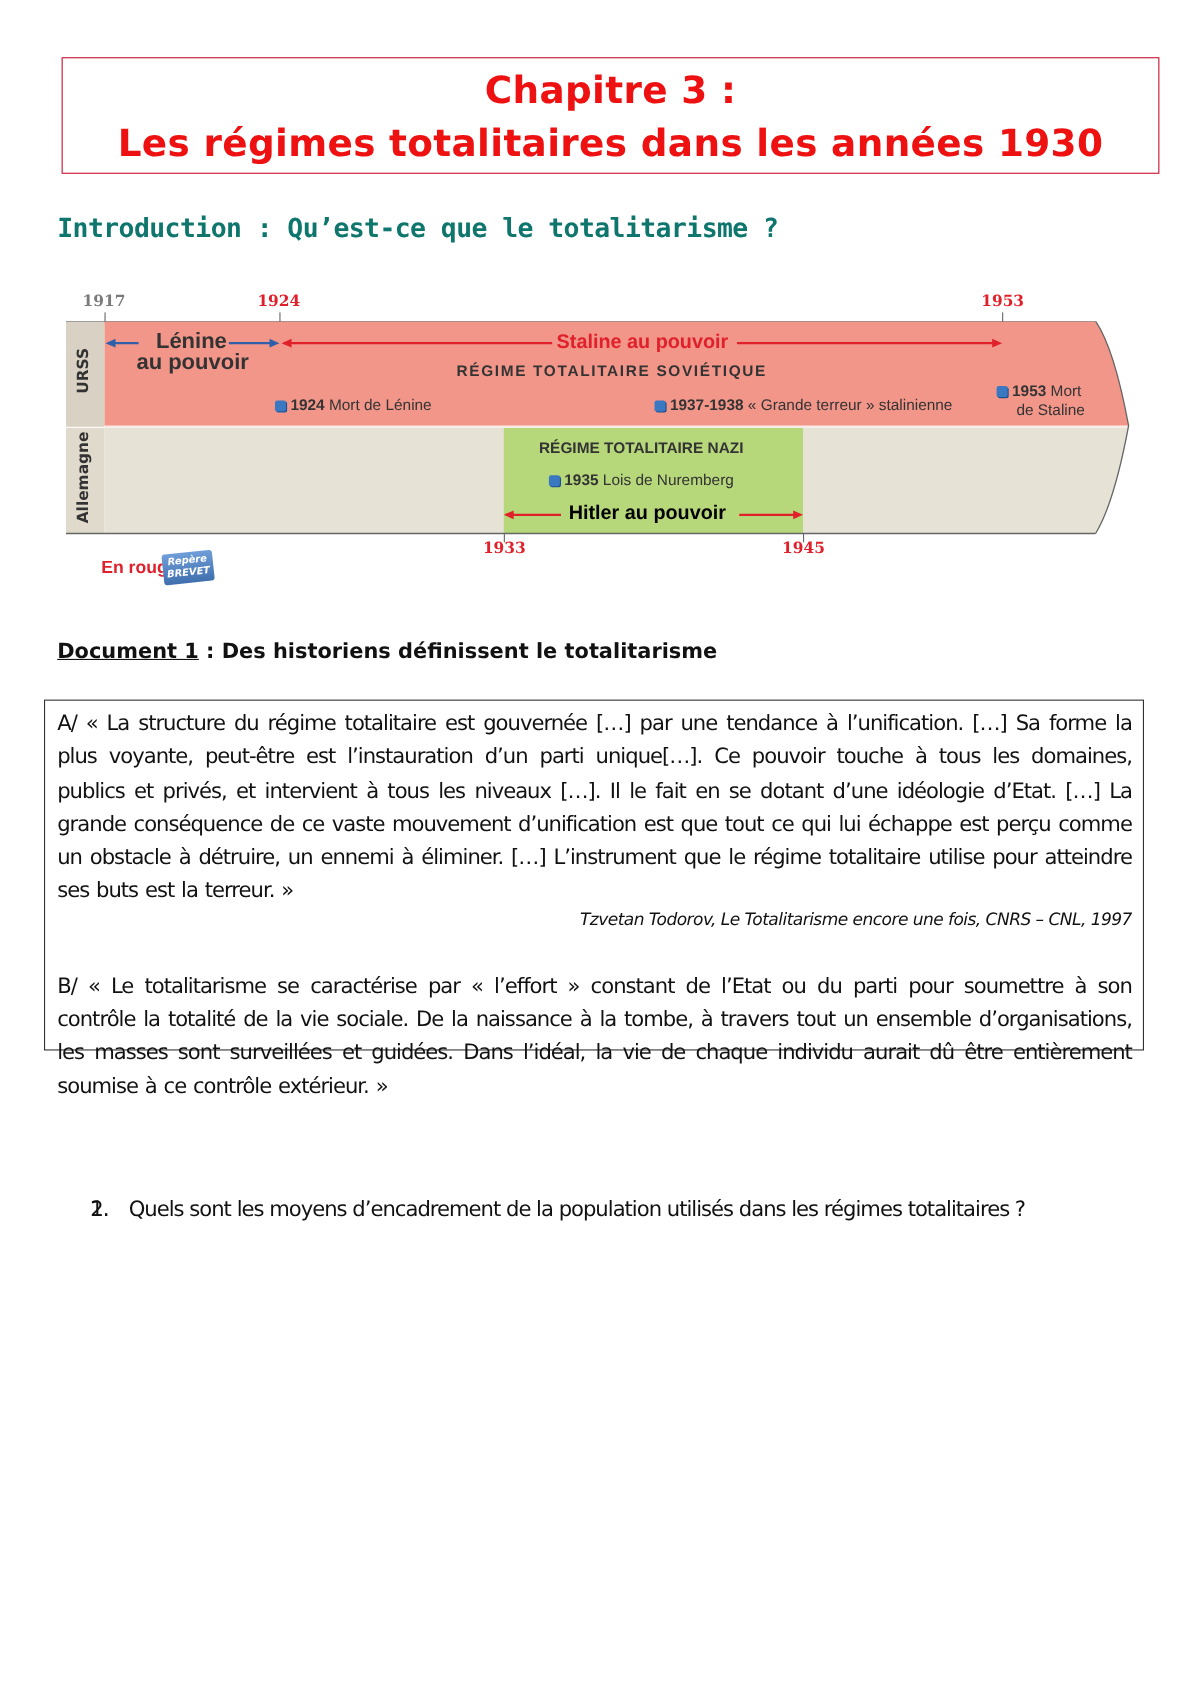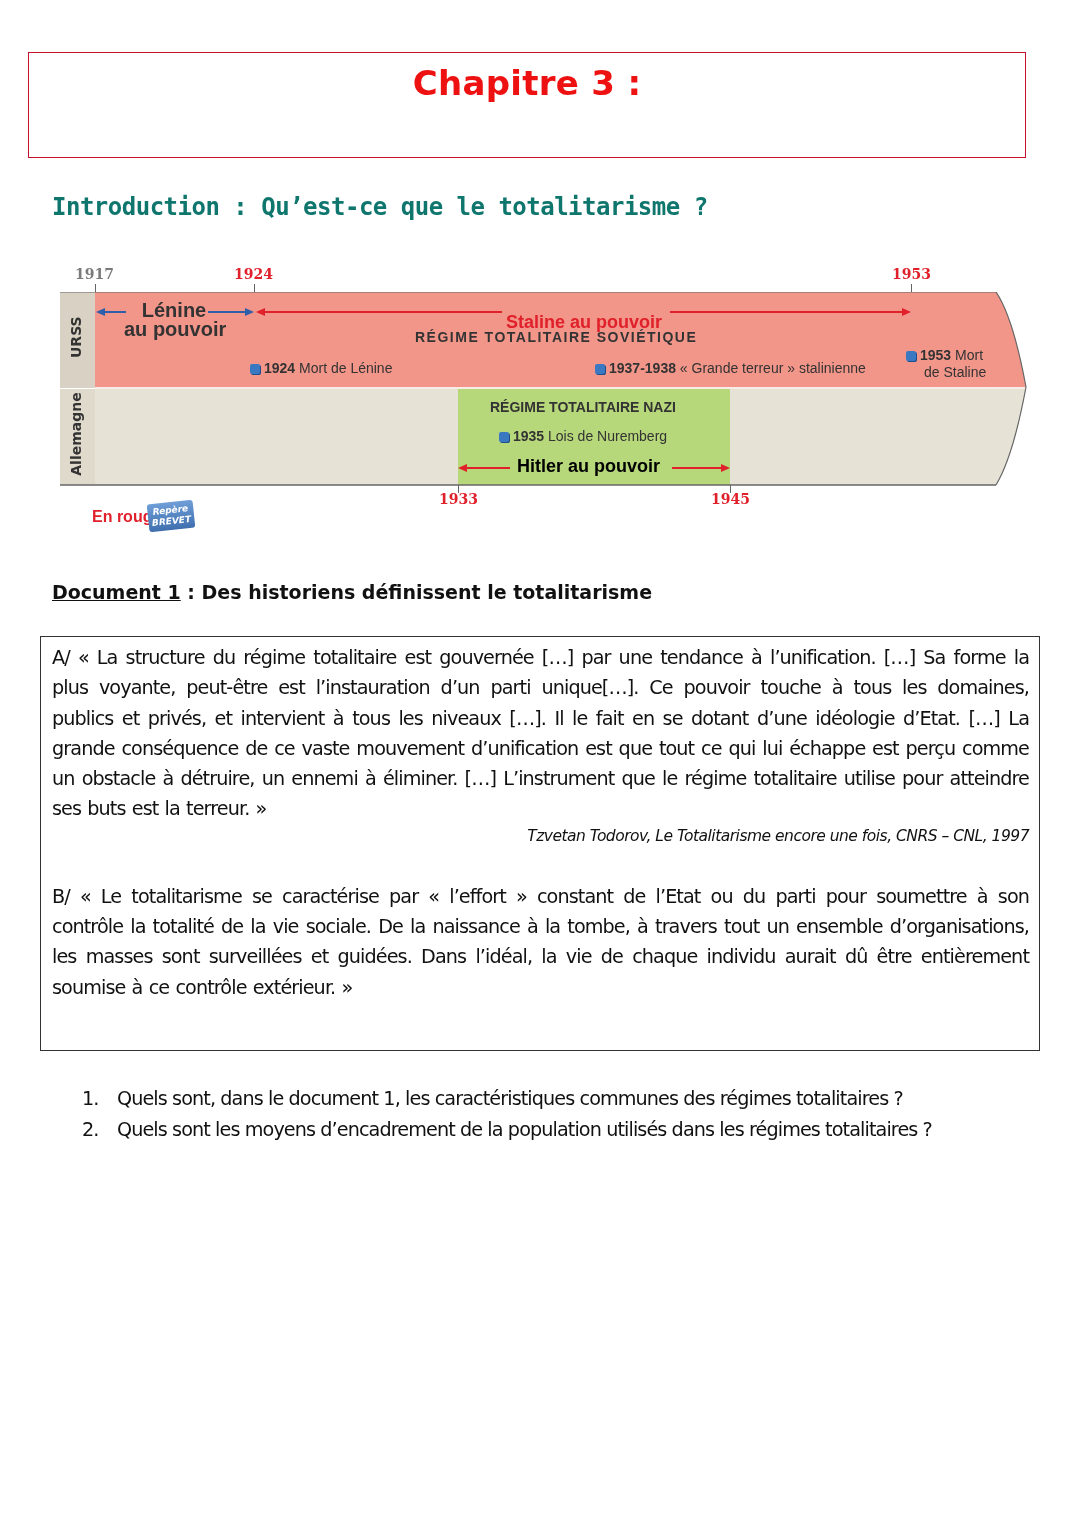--- a/index.html
+++ b/index.html
@@ -1,70 +1,71 @@
 <!DOCTYPE html>
 <html><head>
 <meta charset="utf-8">
 <style>
   html, body { margin: 0; padding: 0; background: #ffffff; }
   body { width: 1080px; height: 1528px; position: relative; overflow: hidden;
          font-family: "DejaVu Sans", sans-serif; color: #111; }
 
-  .title-box { position: absolute; left: 28px; top: 52px; width: 998px; height: 106px;
+  .title-box { position: absolute; left: 56px; top: 52px; width: 998px; height: 106px;
                border: 1.5px solid #c8102e; box-sizing: border-box; text-align: center; }
   .title-line { font-family: "DejaVu Sans", sans-serif; font-weight: bold; color: #ee1111;
                 font-size: 34px; line-height: 48px; letter-spacing: 0.3px; }
   .title-line.first { margin-top: 6px; }
 
   .intro-heading { position: absolute; left: 52px; top: 193px; font-weight: bold; color: #0f766e;
                    font-size: 24px; font-family: "DejaVu Sans Mono", monospace; letter-spacing: -0.5px; }
 
   
   .timeline { position: absolute; left: 58px; top: 262px; width: 980px; height: 280px; }
   .year { position: absolute; font-weight: bold; font-size: 14px; font-family: "DejaVu Serif", serif; }
   .year.grey { color: #7a7a7a; }
   .year.red { color: #e0202a; }
   .tick { position: absolute; width: 1px; background: #666; }
   .band-svg { position: absolute; left: 0; top: 30px; }
   .row-label { position: absolute; font-weight: bold; font-size: 14px; color: #333;
                transform: rotate(-90deg); transform-origin: center center; white-space: nowrap; }
   .tl-text { position: absolute; white-space: nowrap; font-family: "Liberation Sans", sans-serif; }
   .lenine { color: #333; font-weight: bold; font-size: 20px; text-align: center; line-height: 19px; }
-  .staline { color: #e0202a; font-weight: bold; font-size: 18px; margin-top: 12px; }
+  .staline { color: #e0202a; font-weight: bold; font-size: 18px; }
   .regime { color: #333; font-weight: bold; font-size: 14px; letter-spacing: 1.5px; }
   .event { color: #333; font-size: 14px; }
   .event b { font-weight: bold; }
   .sq { display: inline-block; width: 10px; height: 10px; background: #3a78c2;
         border-radius: 2px; margin-right: 4px; vertical-align: -1px; box-shadow: 1px 1px 0 #1d4f8c; }
   .hitler { color: #000000; font-weight: bold; font-size: 18px; }
   .en-rouge { color: #e0202a; font-weight: bold; font-size: 16px; }
   .brevet { position: absolute; width: 46px; height: 28px; background: linear-gradient(#6f9ed8, #3f6fae);
             border-radius: 3px; transform: rotate(-6deg); color: #fff; font-size: 9px; font-style: italic;
             font-weight: bold; line-height: 11px; text-align: center; padding-top: 3px; box-sizing: border-box; }
 
   .doc-heading { position: absolute; left: 52px; top: 581px; font-weight: bold; font-size: 19px; color: #111; }
   .doc-heading .u { text-decoration: underline; }
 
-  .doc-box { position: absolute; left: 40px; top: 636px; width: 1000px; height: 415px;
+  .doc-box { position: absolute; left: 40px; top: 636px; width: 1000px; height: 319px;
              border: 1.3px solid #333; box-sizing: border-box; padding: 6px 10px 0 11px; }
   .para { font-size: 19.2px; line-height: 30.3px; text-align: justify; text-align-last: left;
           font-family: "DejaVu Sans", sans-serif; letter-spacing: -0.9px; word-spacing: 1px; }
   .cite { font-style: italic; font-size: 15.5px; text-align: right; line-height: 22px; letter-spacing: -0.5px; }
   .gap { height: 35px; }
 
   .questions { position: absolute; left: 82px; top: 1084px; width: 946px; margin: 0; padding: 0;
                list-style: none; font-size: 19.2px; line-height: 30.5px; letter-spacing: -0.9px; }
   .questions li { position: relative; padding-left: 35px; text-align: justify; text-align-last: left; }
   .questions .num { position: absolute; left: 0; top: 0; }
 </style>
 </head>
 <body>
 
 <div class="title-box">
   <div class="title-line first">Chapitre 3 :</div>
+  <div class="title-line">Les régimes totalitaires dans les années 1930</div>
 </div>
 
 <div class="intro-heading">Introduction : Qu’est-ce que le totalitarisme ?</div>
 
 <div class="timeline">
   <span class="year grey" style="left:17px; top:4px;">1917</span>
   <span class="year red" style="left:176px; top:4px;">1924</span>
   <span class="year red" style="left:834px; top:4px;">1953</span>
   <div class="tick" style="left:37px; top:22px; height:10px;"></div>
   <div class="tick" style="left:196px; top:22px; height:10px;"></div>
@@ -147,19 +148,18 @@
 <div class="doc-box">
   <div class="para">A/ « La structure du régime totalitaire est gouvernée […] par une tendance à l’unification. […] Sa forme la plus voyante, peut-être est l’instauration d’un parti unique[…]. Ce pouvoir touche à tous les domaines, publics et privés, et intervient à tous les niveaux […]. Il le fait en se dotant d’une idéologie d’Etat. […] La grande conséquence de ce vaste mouvement d’unification est que tout ce qui lui échappe est perçu comme un obstacle à détruire, un ennemi à éliminer. […] L’instrument que le régime totalitaire utilise pour atteindre ses buts est la terreur. »</div>
   <div class="cite">Tzvetan Todorov, Le Totalitarisme encore une fois, CNRS – CNL, 1997</div>
   <div class="gap"></div>
   <div class="para">B/ « Le totalitarisme se caractérise par « l’effort » constant de l’Etat ou du parti pour soumettre à son contrôle la totalité de la vie sociale. De la naissance à la tombe, à travers tout un ensemble d’organisations, les masses sont surveillées et guidées. Dans l’idéal, la vie de chaque individu aurait dû être entièrement soumise à ce contrôle extérieur. »</div>
 </div>
 
 <ol class="questions">
   <li>
     <span class="num">1.</span>
-    <span>Quels sont, dans le document 1, les caractéristiques communes des régimes totalitaires ?</span>
   </li>
   <li>
     <span class="num">2.</span>
     <span>Quels sont les moyens d’encadrement de la population utilisés dans les régimes totalitaires ?</span>
   </li>
 </ol>
 
 </body></html>

